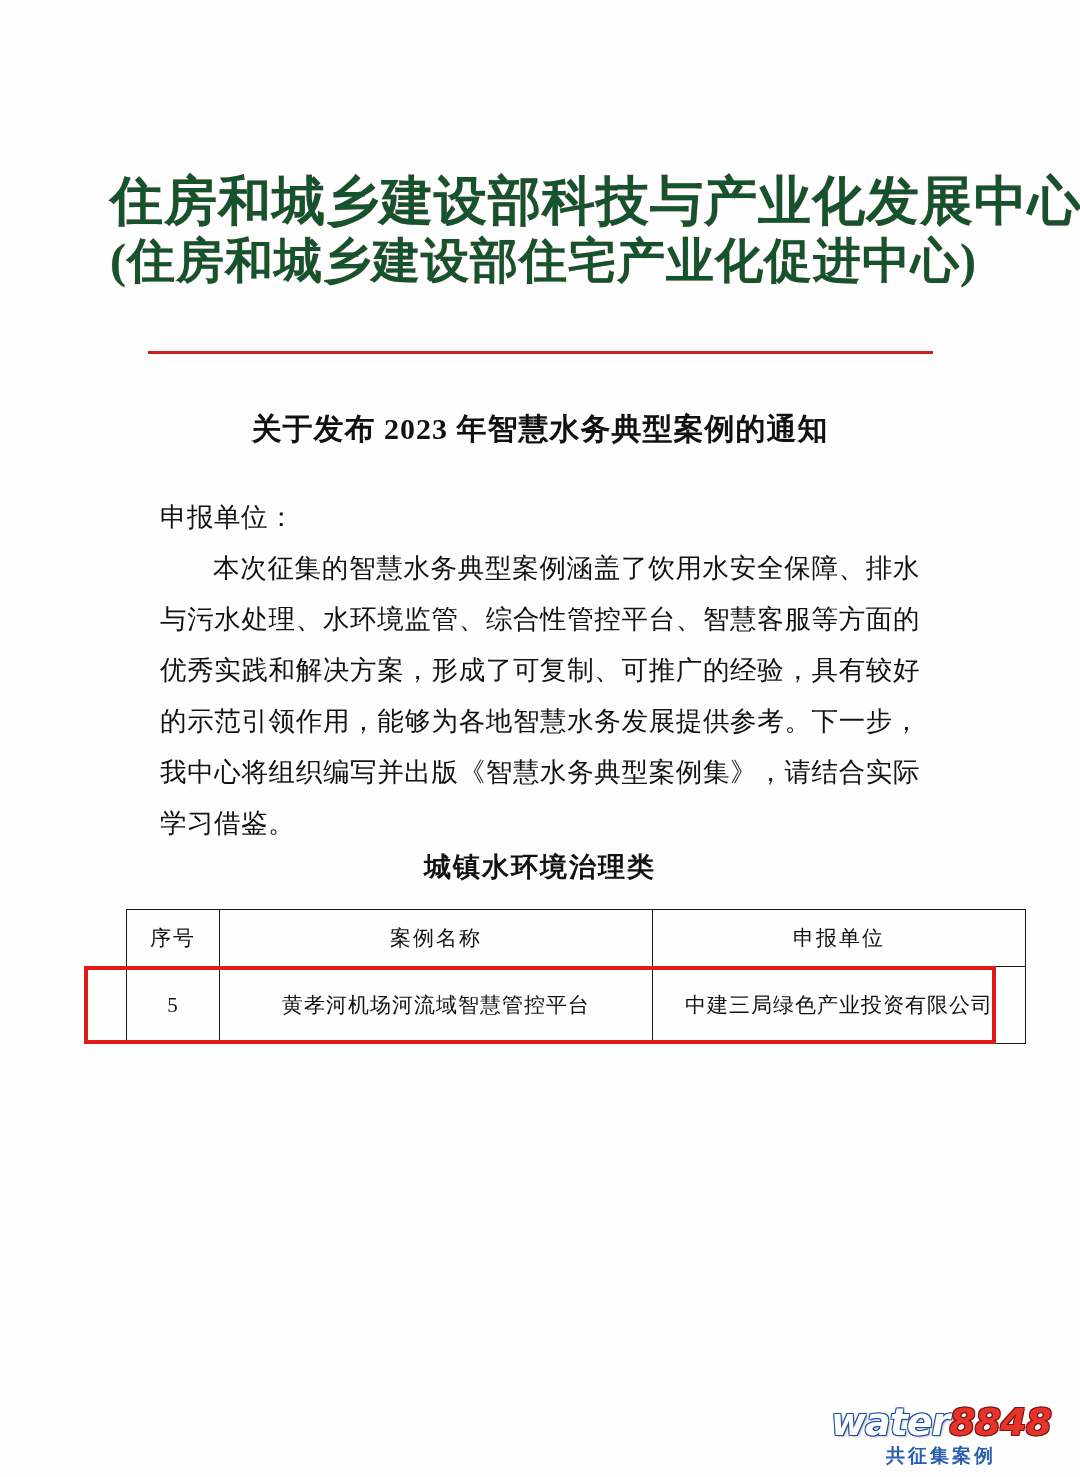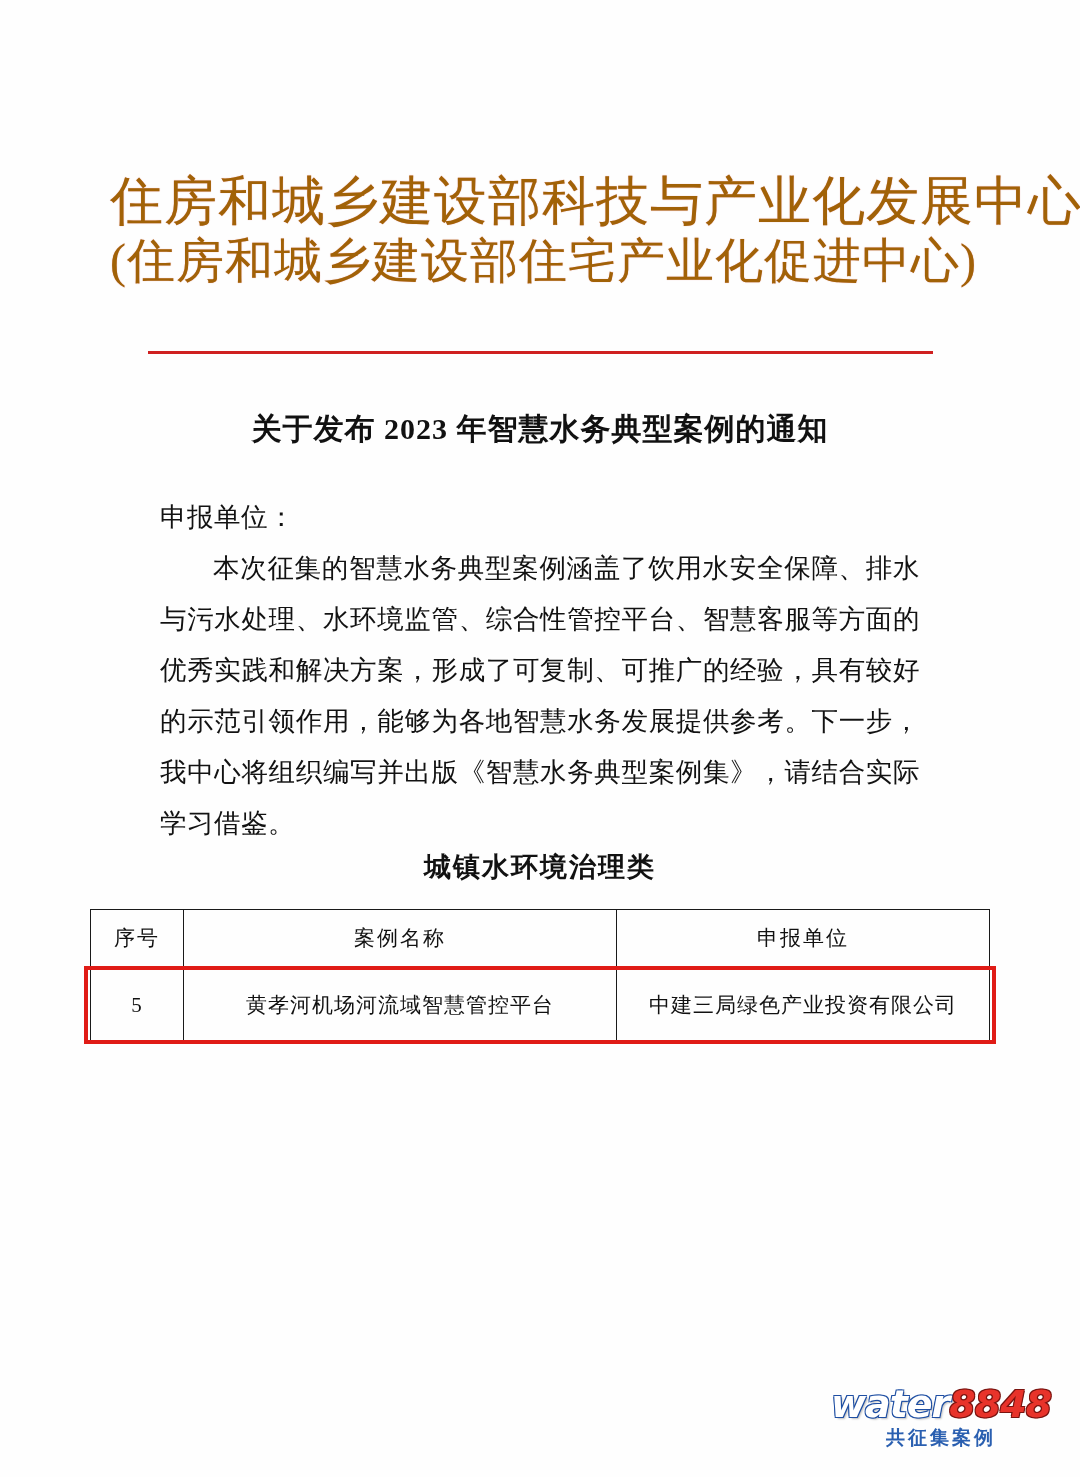--- a/index.html
+++ b/index.html
@@ -23,23 +23,23 @@
 
   
   .letterhead {
     margin: 0 auto;
     padding-top: 170px;
     width: 860px;
     text-align: center;
   }
   .letterhead .line1,
   .letterhead .line2 {
-    color: #a16207;
-    font-family: "Liberation Serif", "DejaVu Serif", serif;
-    font-weight: normal;
+    color: #14532d;
+    font-family: "Liberation Serif", "DejaVu Serif", serif;
+    font-weight: bold;
     letter-spacing: 1px;
     line-height: 1.18;
     white-space: nowrap;
     text-shadow: 0 0 1px rgba(210,36,31,0.45);
   }
   .letterhead .line1 {
     font-size: 53px;
   }
   .letterhead .line2 {
     font-size: 48px;
@@ -95,20 +95,21 @@
     width: 900px;
     margin: 24px auto 0 auto;
     position: relative;
   }
   table.case-table {
     width: 100%;
     border-collapse: collapse;
     table-layout: fixed;
     font-size: 21px;
     color: #111;
+    margin-left: 36px;
   }
   table.case-table td,
   table.case-table th {
     border: 1.6px solid #1a1a1a;
     text-align: center;
     font-weight: normal;
     letter-spacing: 1px;
   }
   table.case-table thead td {
     height: 54px;
@@ -132,21 +133,21 @@
     height: 78px;
     border: 4px solid #e01b16;
     box-sizing: border-box;
     pointer-events: none;
   }
 
   
   .watermark {
     position: absolute;
     right: 14px;
-    bottom: 26px;
+    bottom: 8px;
     width: 250px;
     text-align: center;
     user-select: none;
   }
   .watermark .wm-main {
     font-family: "DejaVu Sans", sans-serif;
     font-weight: bold;
     font-style: italic;
     font-size: 38px;
     letter-spacing: -1px;

